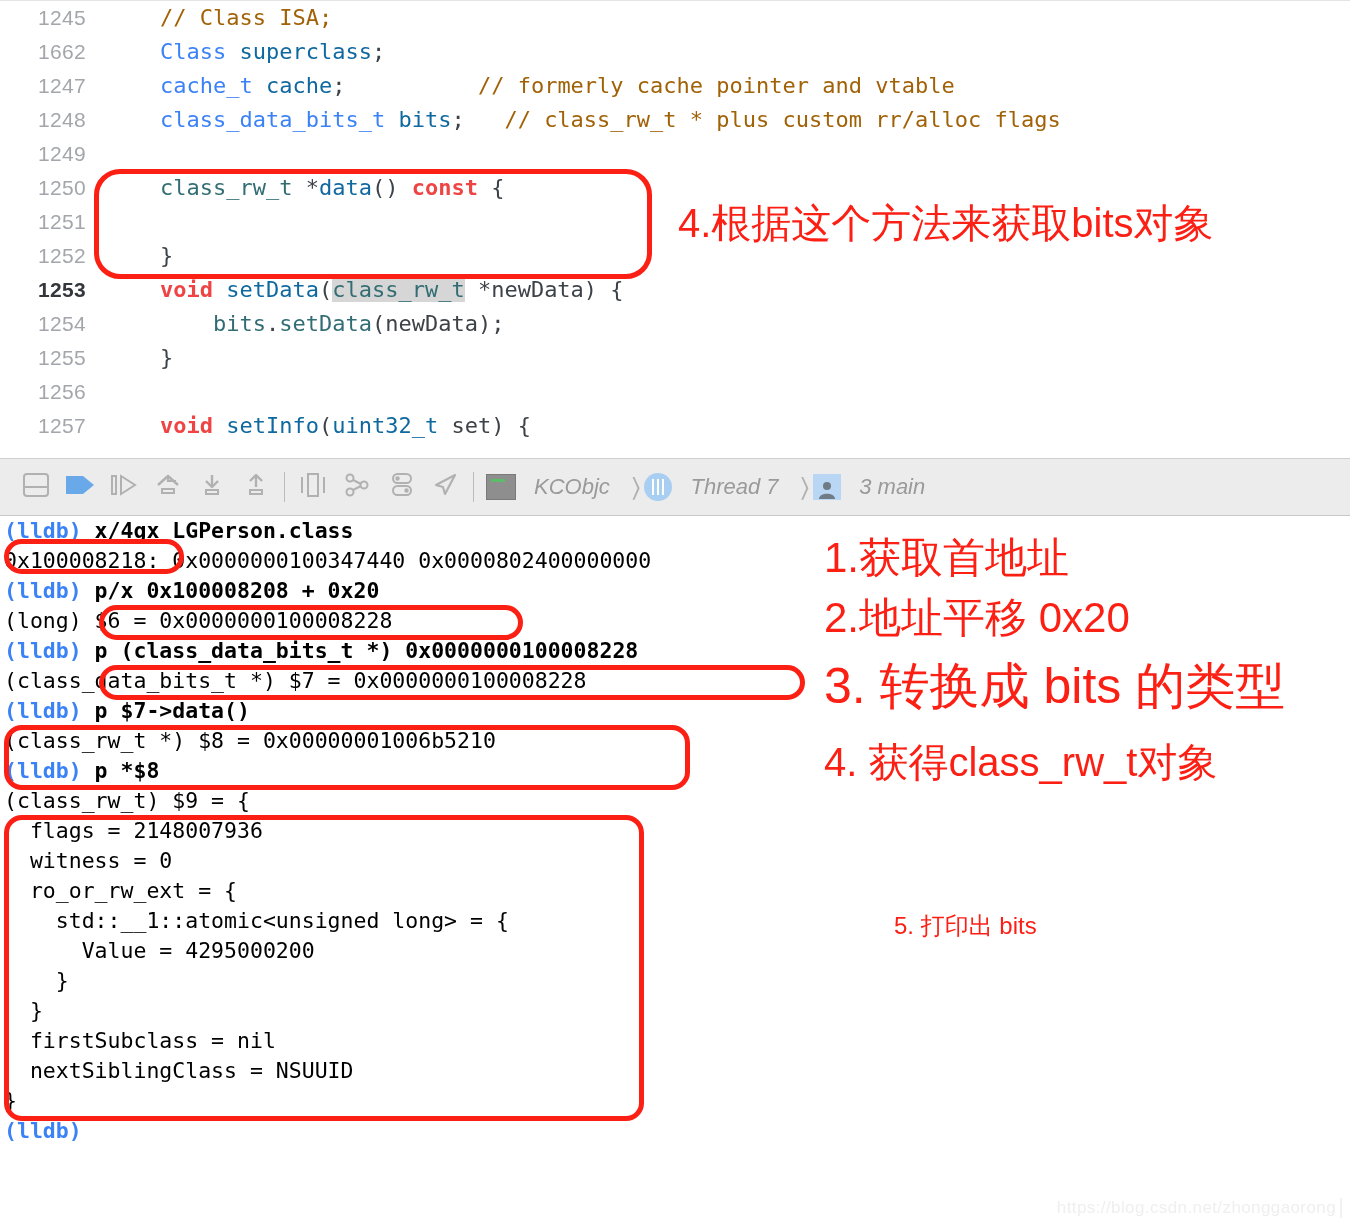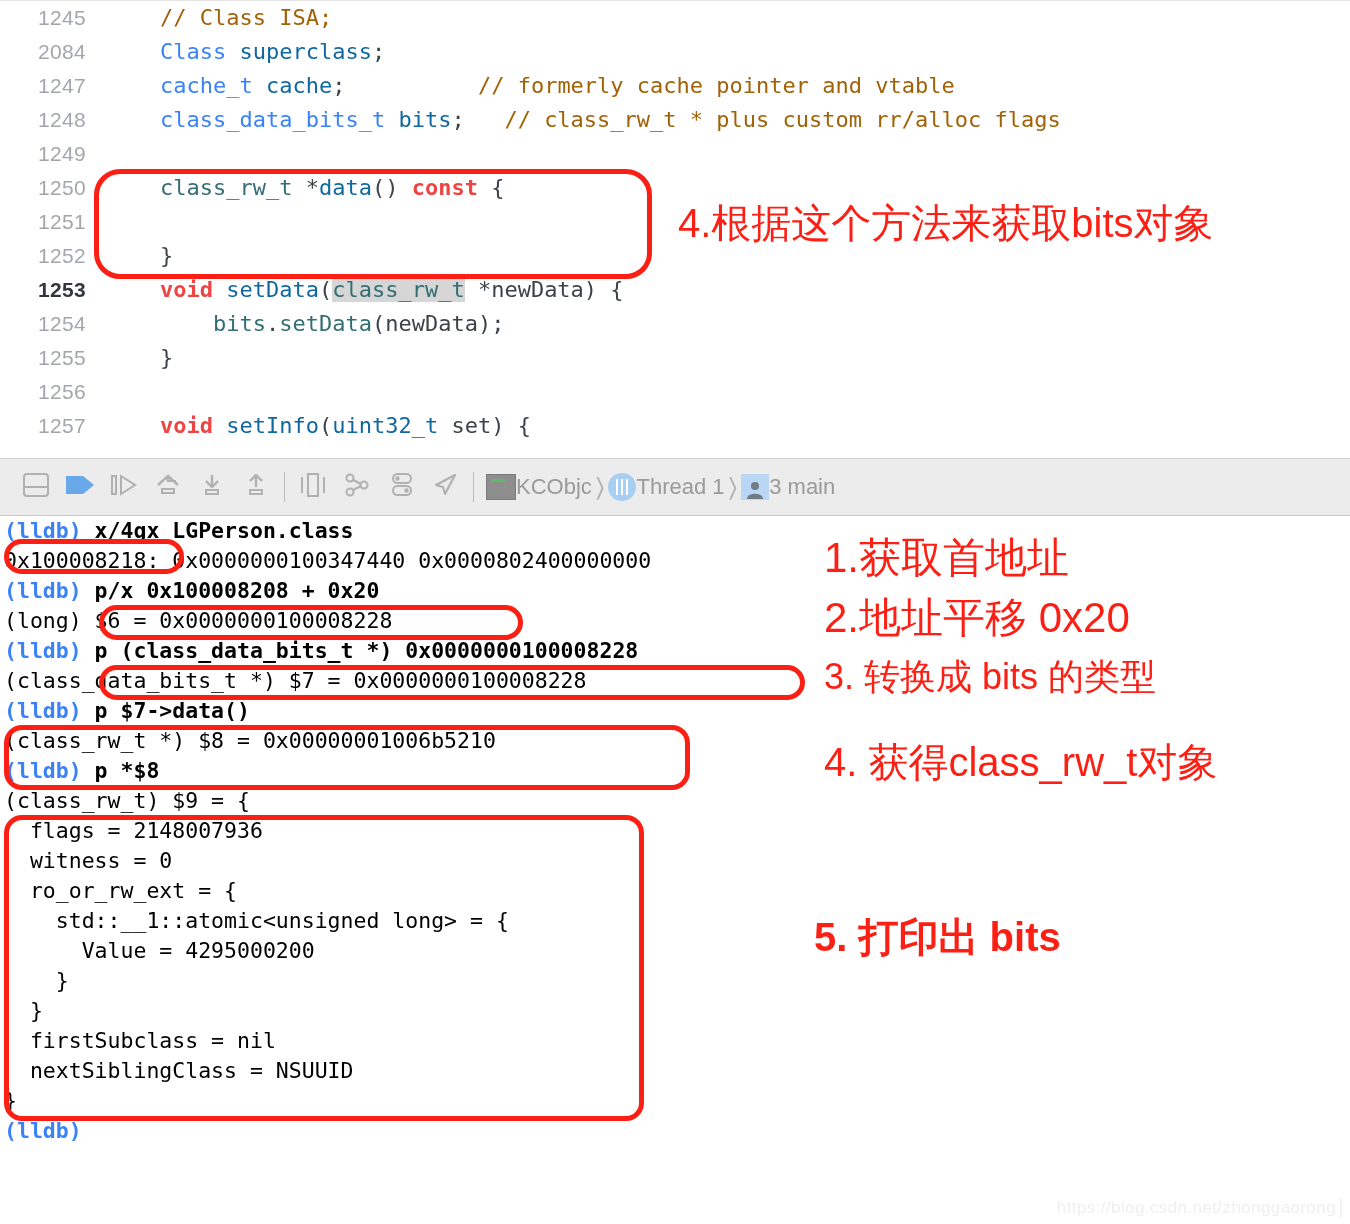--- a/index.html
+++ b/index.html
@@ -73,21 +73,21 @@
     background: #bcbcbc;
     margin: 0 6px;
     flex: 0 0 auto;
   }
   .tb-crumb {
     display: flex; align-items: center;
     color: #9a9a9a;
     font-size: 22px;
     flex: 0 0 auto;
   }
-  .tb-crumb .ctext { margin: 0 0; }
+  .tb-crumb .ctext { margin: 0 18px; font-style: italic; }
   .crumb-chev {
     color: #b0b0b0;
     font-size: 26px;
     margin: 0 4px;
     font-family: "DejaVu Sans", sans-serif;
   }
   .icon-box-kcobjc {
     width: 28px; height: 24px;
     background: #8e8e8e;
     border: 1px solid #7a7a7a;
@@ -163,21 +163,21 @@
     border-right: 2px solid #f2f2f2;
     padding-right: 4px;
   }
 </style>
 </head>
 <body>
 
 <div id="editor">
   <div id="editor-lines">
       <div class="code-line"><span class="ln">1245</span><span class="code-text"><span class="cmt">// Class ISA;</span></span></div>
-      <div class="code-line"><span class="ln">2084</span><span class="code-text"><span class="typ">Class </span><span class="blu">superclass</span>;</span></div>
+      <div class="code-line"><span class="ln">1662</span><span class="code-text"><span class="typ">Class </span><span class="blu">superclass</span>;</span></div>
       <div class="code-line"><span class="ln">1247</span><span class="code-text"><span class="typ">cache_t </span><span class="blu">cache</span>;          <span class="cmt">// formerly cache pointer and vtable</span></span></div>
       <div class="code-line"><span class="ln">1248</span><span class="code-text"><span class="typ">class_data_bits_t </span><span class="blu">bits</span>;   <span class="cmt">// class_rw_t * plus custom rr/alloc flags</span></span></div>
       <div class="code-line"><span class="ln">1249</span><span class="code-text"></span></div>
       <div class="code-line"><span class="ln">1250</span><span class="code-text"><span class="fn">class_rw_t</span> *<span class="blu">data</span>() <span class="kw">const</span> {</span></div>
       <div class="code-line"><span class="ln">1251</span></div>
       <div class="code-line"><span class="ln">1252</span><span class="code-text">}</span></div>
       <div class="code-line"><span class="ln cur">1253</span><span class="code-text"><span class="kw">void</span> <span class="blu">setData</span>(<span class="hl fn">class_rw_t</span> *newData) {</span></div>
       <div class="code-line"><span class="ln">1254</span><span class="code-text">    <span class="fn">bits</span>.<span class="fn">setData</span>(newData);</span></div>
       <div class="code-line"><span class="ln">1255</span><span class="code-text">}</span></div>
       <div class="code-line"><span class="ln">1256</span><span class="code-text"></span></div>
@@ -292,21 +292,21 @@
 
   <div class="tb-crumb">
     <span class="icon-box-kcobjc"></span>
     <span class="ctext">KCObjc</span>
     <span class="crumb-chev">〉</span>
     <span class="thread-circle">
         <i></i>
         <i></i>
         <i></i>
       </span>
-    <span class="ctext">Thread 1</span>
+    <span class="ctext">Thread 7</span>
     <span class="crumb-chev">〉</span>
     <span class="avatar-box">
       <svg width="22" height="22" viewBox="0 0 22 22">
         <circle cx="11" cy="8" r="4" fill="#6f7b85"></circle>
         <path d="M3 21 C3 14 19 14 19 21 Z" fill="#6f7b85"></path>
       </svg>
     </span>
     <span class="ctext">3 main</span>
   </div>
 </div>
@@ -348,19 +348,19 @@
 <div class="rbox" style="left:4px; top:725px; width:686px; height:65px; border-radius:18px;"></div>
 
 <div class="rbox" style="left:4px; top:815px; width:640px; height:306px; border-radius:18px;"></div>
 
 <div class="rnote" style="left:678px; top:196px; font-size:40px;">4.根据这个方法来获取bits对象</div>
 
 <div class="rnote" style="left:824px; top:530px; font-size:42px;">1.获取首地址</div>
 
 <div class="rnote" style="left:824px; top:590px; font-size:42px;">2.地址平移 0x20</div>
 
-<div class="rnote" style="left:824px; top:653px; font-size:36px;text-align:right;">3. 转换成 bits 的类型</div>
+<div class="rnote" style="left:824px; top:653px; font-size:50px;text-align:right;">3. 转换成 bits 的类型</div>
 
 <div class="rnote" style="left:824px; top:735px; font-size:40px;">4. 获得class_rw_t对象</div>
 
-<div class="rnote" style="left:814px; top:910px; font-size:40px;font-weight:bold;">5. 打印出 bits</div>
+<div class="rnote" style="left:894px; top:910px; font-size:24px;">5. 打印出 bits</div>
 
 <div id="watermark">https://blog.csdn.net/zhonggaorong</div>
 
 </body></html>

